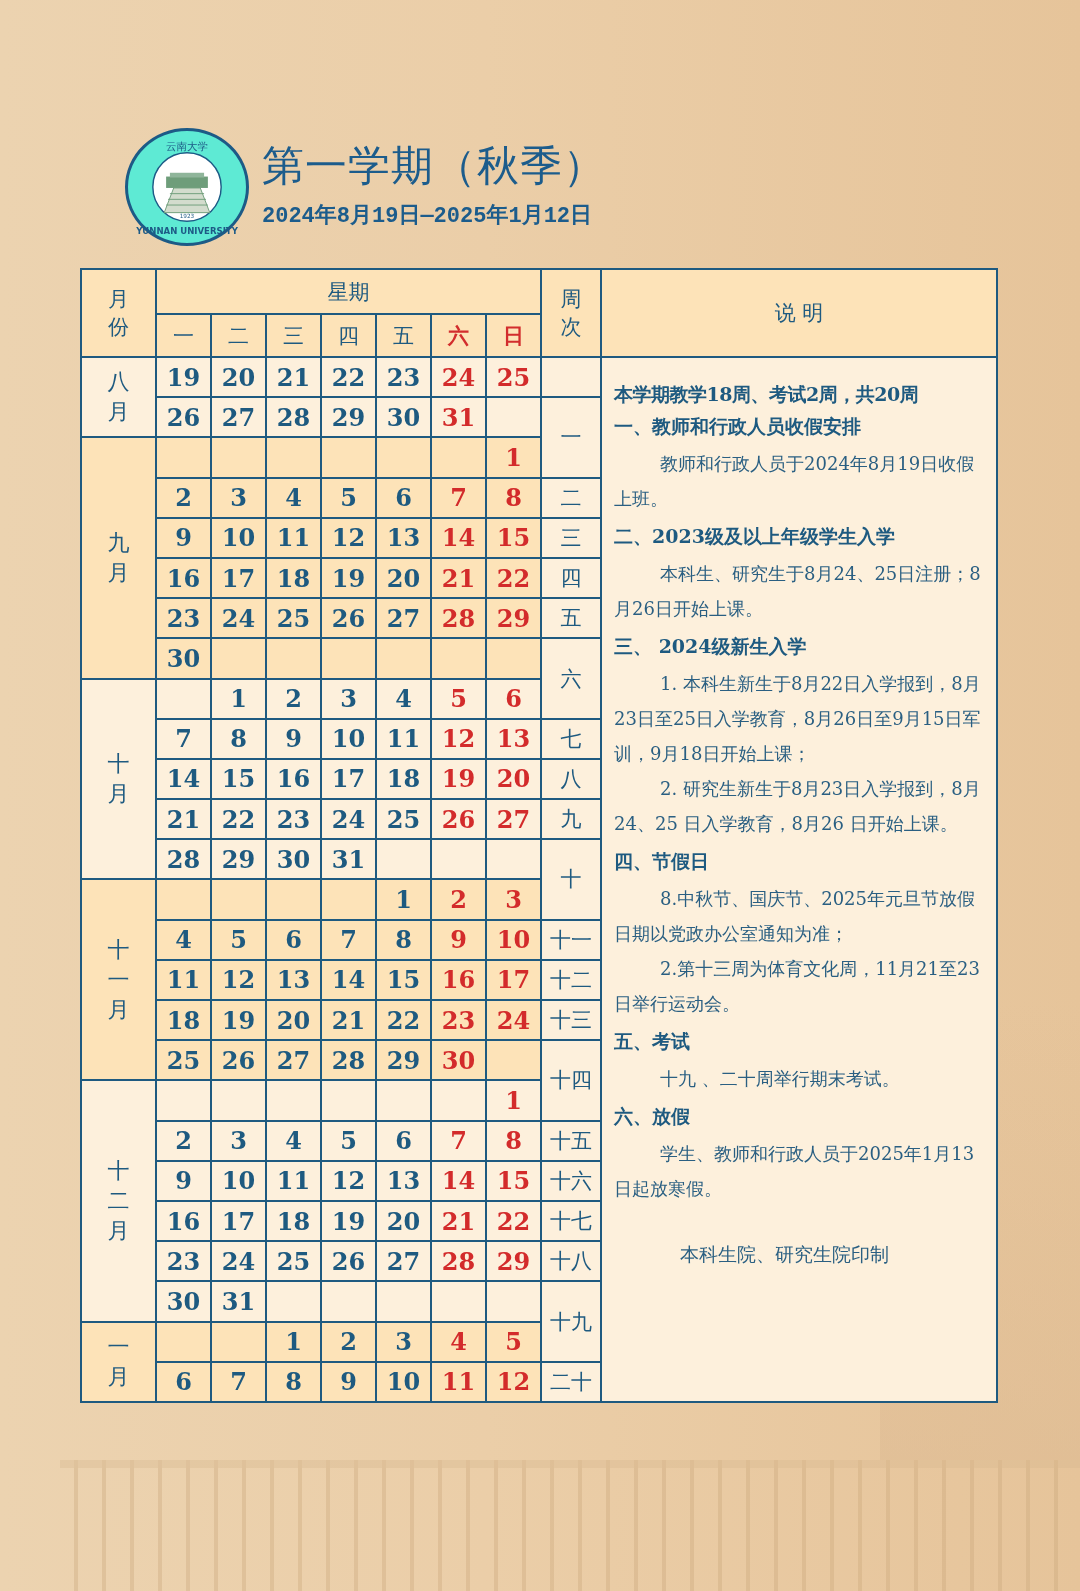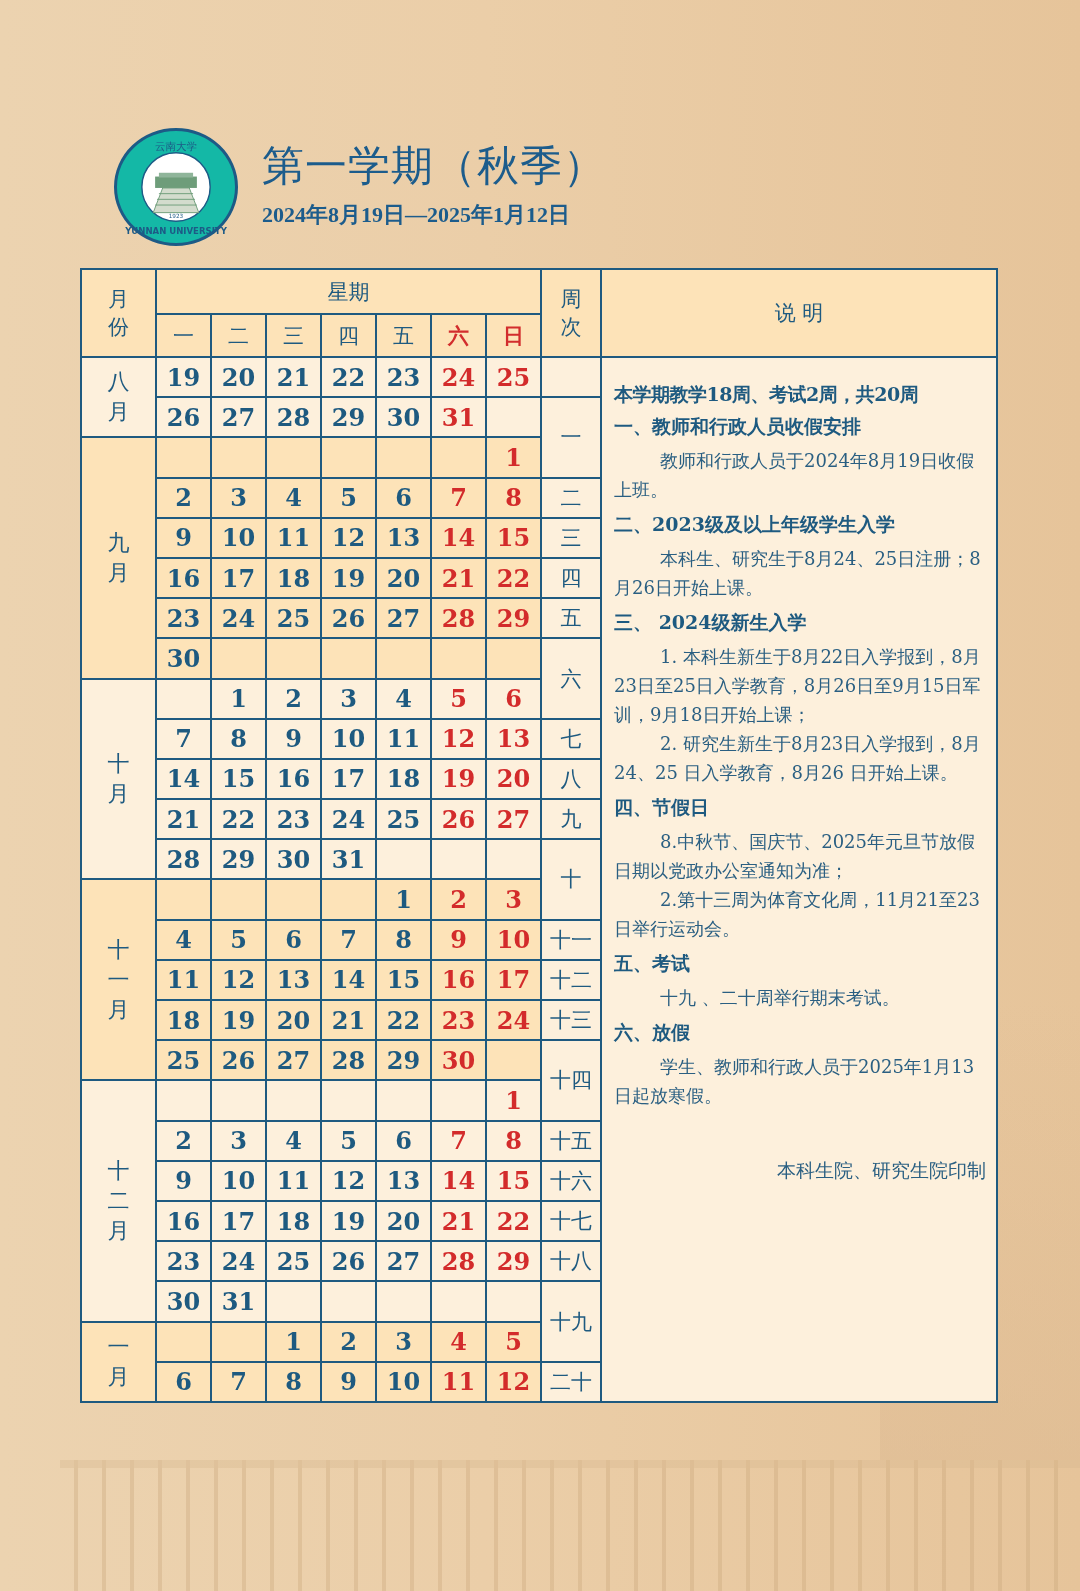--- a/index.html
+++ b/index.html
@@ -5,46 +5,46 @@
   html,body{margin:0;padding:0;}
   body{width:1080px;height:1591px;position:relative;overflow:hidden;
     font-family:"DejaVu Serif","Liberation Serif",serif;
     background:linear-gradient(90deg,#ecd3b0 0%,#ebcea8 45%,#e6c49a 100%);}
   .bg-building{position:absolute;left:60px;right:0;top:1460px;height:131px;opacity:.35;
     background:
       repeating-linear-gradient(90deg,transparent 0 14px,#c9a67a 14px 18px,transparent 18px 28px),
       linear-gradient(180deg,#d7b88f 0 8px,transparent 8px);}
   .bg-hill{position:absolute;right:0;top:1000px;width:200px;height:460px;
     background:linear-gradient(180deg,transparent,#dcb991);opacity:.5;}
-  .logo{position:absolute;left:114px;top:128px;width:124px;height:118px;border-radius:50%;
-    background:#14b8a6;border:3px solid #1d5a86;box-sizing:border-box;}
+  .logo{position:absolute;left:125px;top:128px;width:124px;height:118px;border-radius:50%;
+    background:#5eead4;border:3px solid #1d5a86;box-sizing:border-box;}
   .logo svg{width:100%;height:100%;}
   .title{position:absolute;left:262px;top:138px;font-size:42px;font-weight:normal;color:#1c5c8c;letter-spacing:1px;
     font-family:"DejaVu Serif",serif;}
   .subtitle{position:absolute;left:262px;top:200px;font-size:22px;font-weight:bold;color:#1c5c8c;
-    font-family:Liberation Serif, serif;}
+    font-family:Liberation Mono, monospace;}
   table.cal{position:absolute;left:80px;top:268px;border-collapse:collapse;table-layout:fixed;
     width:918px;border:2px solid #1e5a80;}
   .cal td,.cal th{border:2px solid #1e5a80;padding:0;text-align:center;vertical-align:middle;}
   .cal th{background:#fde3b8;color:#1e5a80;font-weight:normal;font-family:"DejaVu Sans",sans-serif;font-size:21px;}
   .cal th.red{color:#d22d2d;font-weight:bold;}
   .cal tr.h1 th{height:43px;}
   .cal tr.h2 th{height:41px;}
   .cal tbody td{height:38.2px;}
   .day{font-size:24px;font-weight:bold;color:#1e5a80;font-family:"DejaVu Serif",serif;}
   .day.red{color:#d32b2b;}
   .mlight td.day,.mlight td.month{background:#fdf0dc;}
   .mdark td.day,.mdark td.month{background:#fde3b8;}
   td.month{font-family:"DejaVu Sans",sans-serif;font-size:22px;color:#1e5a80;line-height:30px;}
   td.week{background:#fdf0dc;font-family:"DejaVu Sans",sans-serif;font-size:21px;color:#1e5a80;}
   td.notes{background:#fdf0dc;vertical-align:top;text-align:left;color:#1e5a80;padding:24px 10px 12px 12px;}
   .n-lead{font-weight:bold;font-size:19px;margin:0 0 6px 0;white-space:nowrap;letter-spacing:-0.5px;}
   .n-h{font-weight:bold;font-size:19px;margin:8px 0 6px 0;}
-  .n-p{font-size:18px;line-height:29px;margin:0;text-indent:46px;color:#2a5f82;}
-  .n-sign{font-family:Liberation Sans, sans-serif;font-size:19px;margin-top:48px;padding-left:66px;color:#2a5f82;text-align:right;}
+  .n-p{font-size:18px;line-height:35px;margin:0;text-indent:46px;color:#2a5f82;}
+  .n-sign{font-family:Liberation Sans, sans-serif;font-size:19px;margin-top:36px;padding-left:66px;color:#2a5f82;}
 </style>
 </head>
 <body>
 
 <div class="bg-hill"></div>
 <div class="bg-building"></div>
 
 <div class="logo">
   <svg viewBox="0 0 124 118">
     <circle cx="62" cy="59" r="36" fill="#ffffff" stroke="#1d5a86" stroke-width="1.5"></circle>

